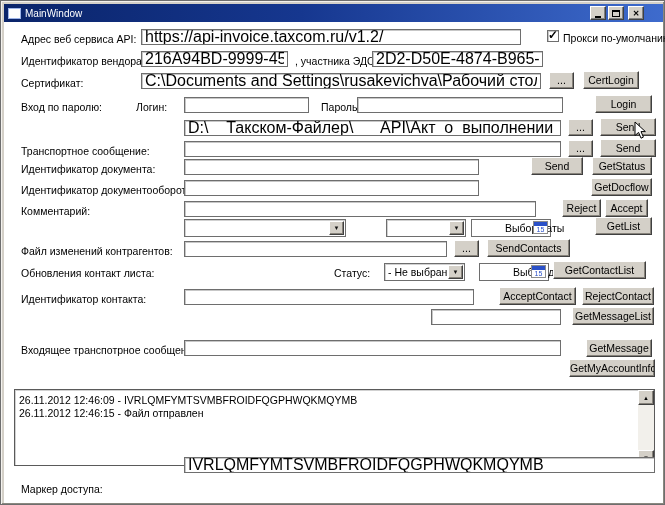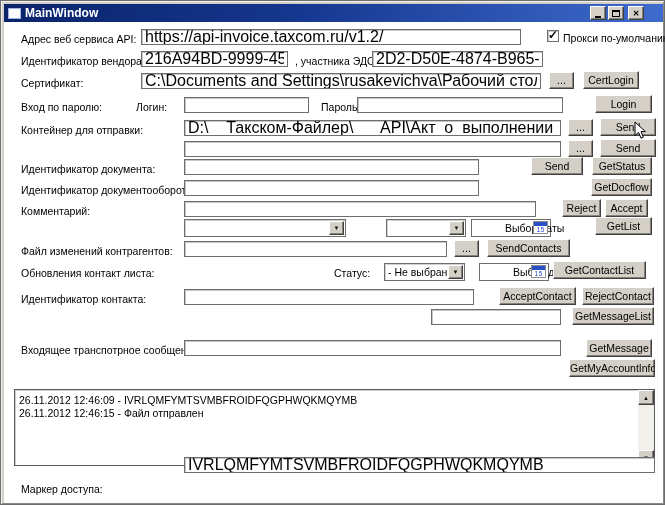--- a/index.html
+++ b/index.html
@@ -4,21 +4,21 @@
 <style>
   html,body{margin:0;padding:0;background:#808080;}
   *{box-sizing:border-box;font-family:"Liberation Sans",sans-serif;}
   .win{position:relative;width:665px;height:505px;background:#d4d0c8;
        border:1px solid #6e6e6e;
        box-shadow:inset 1px 1px 0 #f4f2ee, inset -1px -1px 0 #8a8880;}
   .titlebar{position:absolute;left:3px;top:3px;width:659px;height:18px;
        background:linear-gradient(90deg,#0a246a 0%,#16378f 45%,#3e6bcd 100%);
        display:flex;align-items:center;padding-left:4px;}
   .title-icon{width:13px;height:11px;background:#fdfdfd;border:1px solid #9db4e8;margin-right:4px;flex:none;}
-  .title-text{color:#fff;font-size:12px;font-weight:bold;white-space:nowrap;}
+  .title-text{color:#fff;font-size:10px;font-weight:normal;white-space:nowrap;}
   .tbtns{position:absolute;top:5px;right:20px;display:flex;gap:2px;}
   .tbtn{width:16px;height:14px;background:#d4d0c8;border:1px solid;border-color:#fff #404040 #404040 #fff;
        box-shadow:inset -1px -1px 0 #808080;display:flex;align-items:center;justify-content:center;
        font-size:8px;font-weight:bold;color:#000;}
   .glyph-min{width:6px;height:2px;background:#000;margin-top:7px;}
   .glyph-max{width:8px;height:7px;border:1px solid #000;border-top-width:2px;}
   .client{position:absolute;left:3px;top:21px;width:659px;height:481px;background:#fff;}
   .lbl{position:absolute;font-size:10.5px;color:#000;white-space:nowrap;z-index:2;}
   .tb{position:absolute;height:16px;background:#fff;border:1px solid #6e6e6e;
       box-shadow:inset 1px 1px 0 rgba(0,0,0,.22);
@@ -88,25 +88,25 @@
   <button class="btn" style="left:548px;top:71px;width:25px;height:17px;">...</button>
   <button class="btn" style="left:582px;top:70px;width:56px;">CertLogin</button>
 
   <span class="lbl" style="left:20px;top:100px;">Вход по паролю:</span>
   <span class="lbl" style="left:135px;top:100px;">Логин:</span>
   <input class="tb" style="left: 183px; top: 96px; width: 125px;">
   <span class="lbl" style="left:320px;top:100px;">Пароль:</span>
   <input class="tb" style="left: 356px; top: 96px; width: 206px;">
   <button class="btn" style="left:594px;top:94px;width:57px;">Login</button>
 
-  <span class="lbl" style="left:20px;top:123px;">Контейнер для отправки:</span>
   <input class="tb" style="left: 183px; top: 119px; width: 377px;" value="D:\__Такском-Файлер\___API\Акт_о_выполнении_работ_(оказании_услуг)_26112012.zip">
   <button class="btn" style="left:567px;top:118px;width:25px;height:17px;">...</button>
   <button class="btn" style="left:599px;top:117px;width:56px;">Send</button>
 
+  <span class="lbl" style="left:20px;top:144px;">Транспортное сообщение:</span>
   <input class="tb" style="left: 183px; top: 140px; width: 377px;">
   <button class="btn" style="left:567px;top:139px;width:25px;height:17px;">...</button>
   <button class="btn" style="left:599px;top:138px;width:56px;">Send</button>
 
   <span class="lbl" style="left:20px;top:162px;">Идентификатор документа:</span>
   <input class="tb" style="left: 183px; top: 158px; width: 295px;">
   <button class="btn" style="left:530px;top:156px;width:52px;">Send</button>
   <button class="btn" style="left:591px;top:156px;width:60px;">GetStatus</button>
 
   <span class="lbl" style="left:20px;top:183px;">Идентификатор документооборота:</span>

